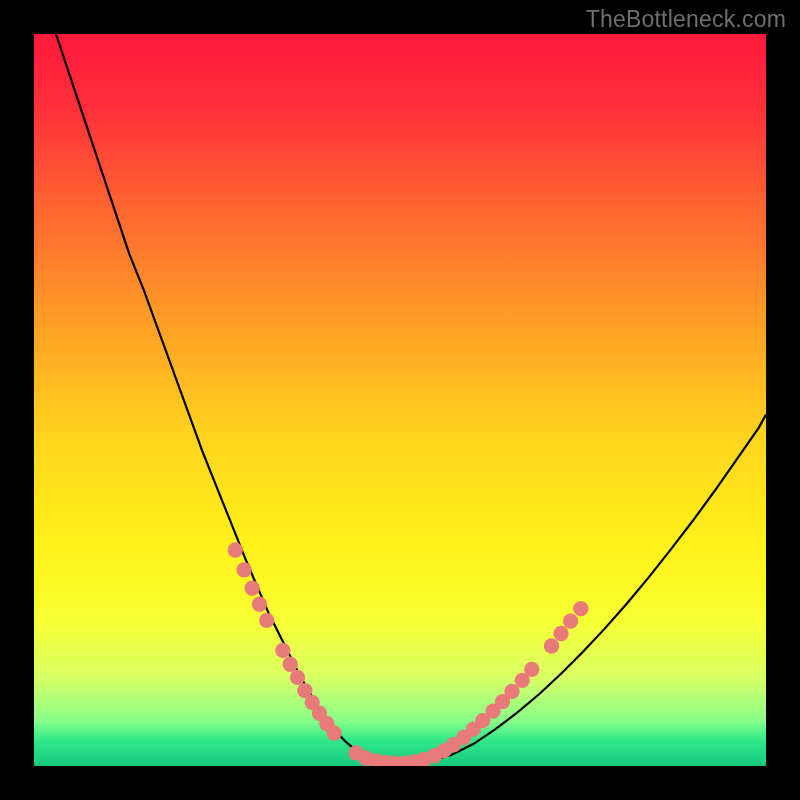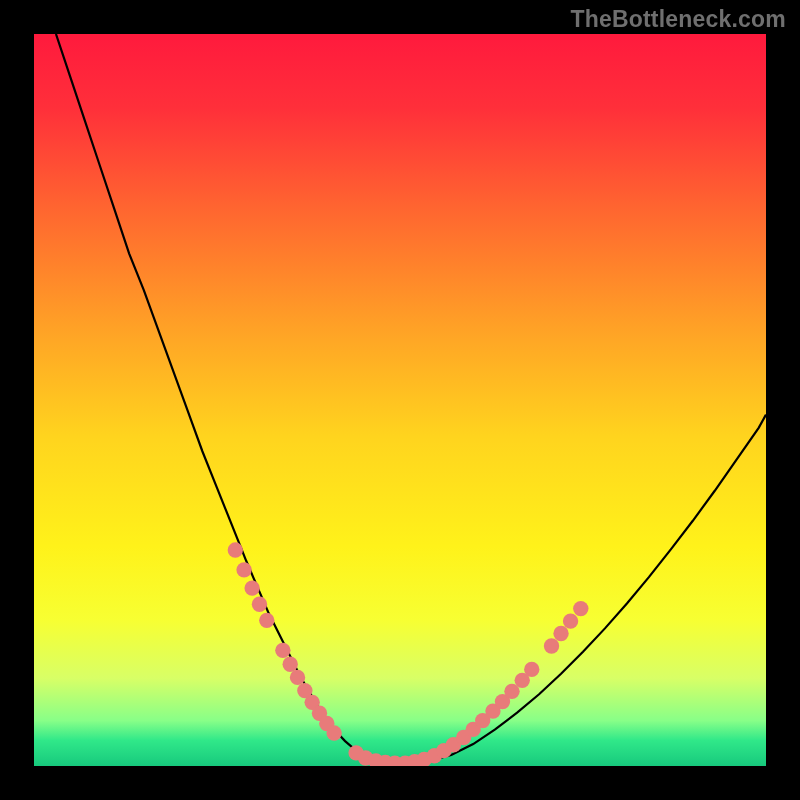--- a/index.html
+++ b/index.html
@@ -25,21 +25,21 @@
     top: 0;
     width: 100%;
     height: 100%;
   }
   .watermark {
     position: absolute;
     top: 6px;
     right: 14px;
     color: #6f6f6f;
     font-size: 23px;
-    font-weight: 700;
+    font-weight: 400;
     letter-spacing: 0.2px;
   }
   svg.curve {
     position: absolute;
     left: 0;
     top: 0;
     width: 100%;
     height: 100%;
   }
 </style>

